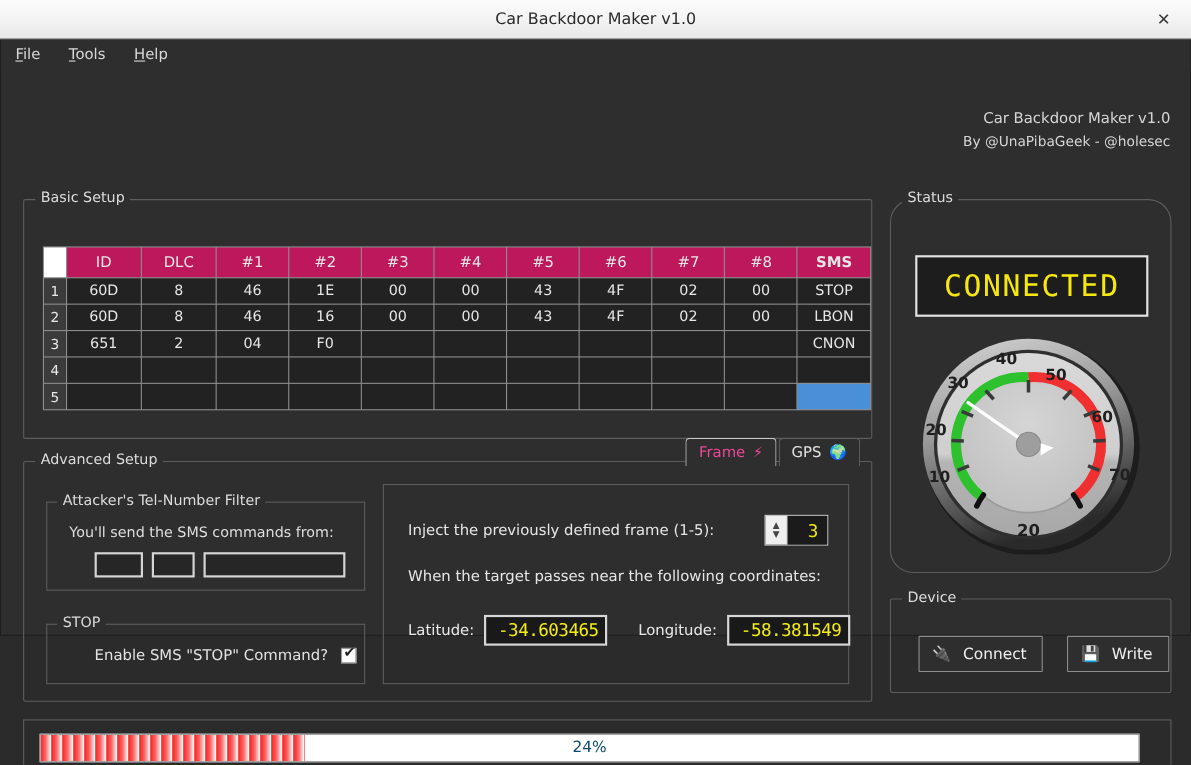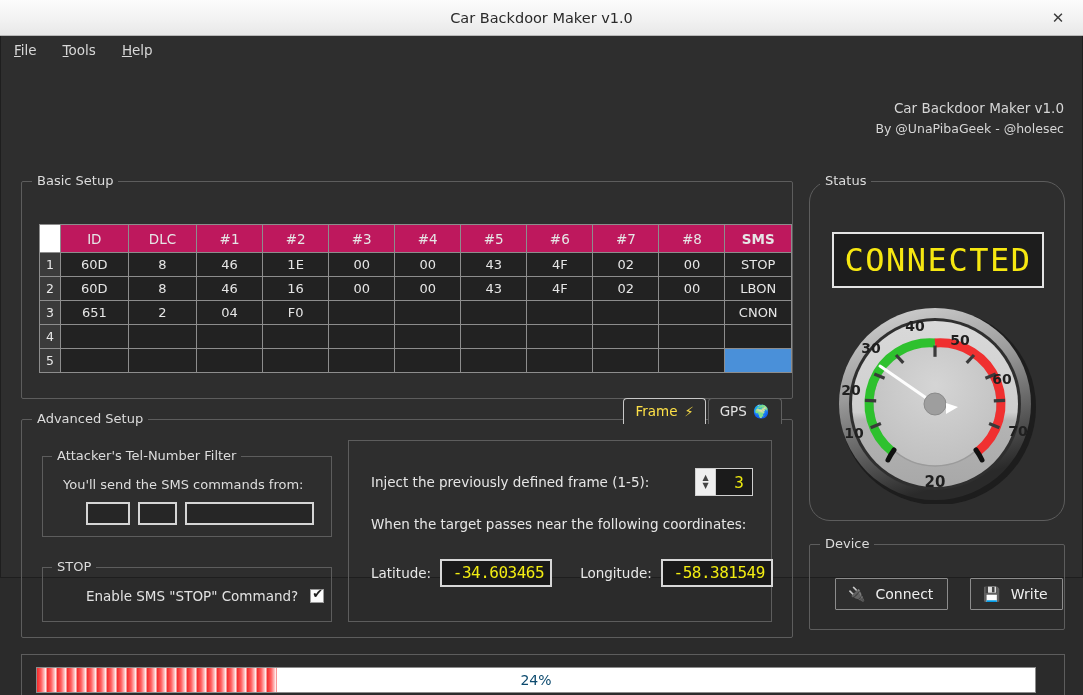--- a/index.html
+++ b/index.html
@@ -110,21 +110,21 @@
   .tab {
     display: flex; align-items: center; gap: 7px;
     padding: 4px 11px 5px 11px;
     font-size: 13.5px; color: #e2e2e2;
     background: #2e2e2e;
     border: 1px solid #606060;
     border-bottom: none;
     border-radius: 4px 4px 0 0;
     cursor: pointer;
   }
-  .tab.active { border-color: #c9c9c9; color: #fde047; justify-content: flex-end; }
+  .tab.active { border-color: #c9c9c9; color: #ec4899; justify-content: flex-end; }
   .tab .ticon { font-size: 13px; line-height: 1; }
 
   .subgroup {
     position: absolute;
     border: 1px solid #5d5d5d;
   }
   .subgroup > .group-title {
     position: absolute; top: -9px; left: 9px;
     background: #2e2e2e; padding: 0 5px;
     font-size: 13px; color: #dcdcdc; white-space: nowrap;
@@ -225,21 +225,21 @@
   .lcd-status {
     position: absolute; left: 22px; top: 50px;
     width: 212px; height: 56px;
     background: #1d1d1d;
     border: 2px solid #e4e4e4;
     display: flex; align-items: center; justify-content: center;
   }
   .lcd-status-text {
     color: #f6e711;
     font-family: "DejaVu Sans Mono", monospace;
-    font-size: 32px;
+    font-size: 27px;
     letter-spacing: 1.5px;
   }
 
   .gauge-wrap {
     position: absolute; left: 12px; top: 122px;
     width: 232px; height: 200px;
   }
   .gauge-wrap svg { display: block; }
 
   

